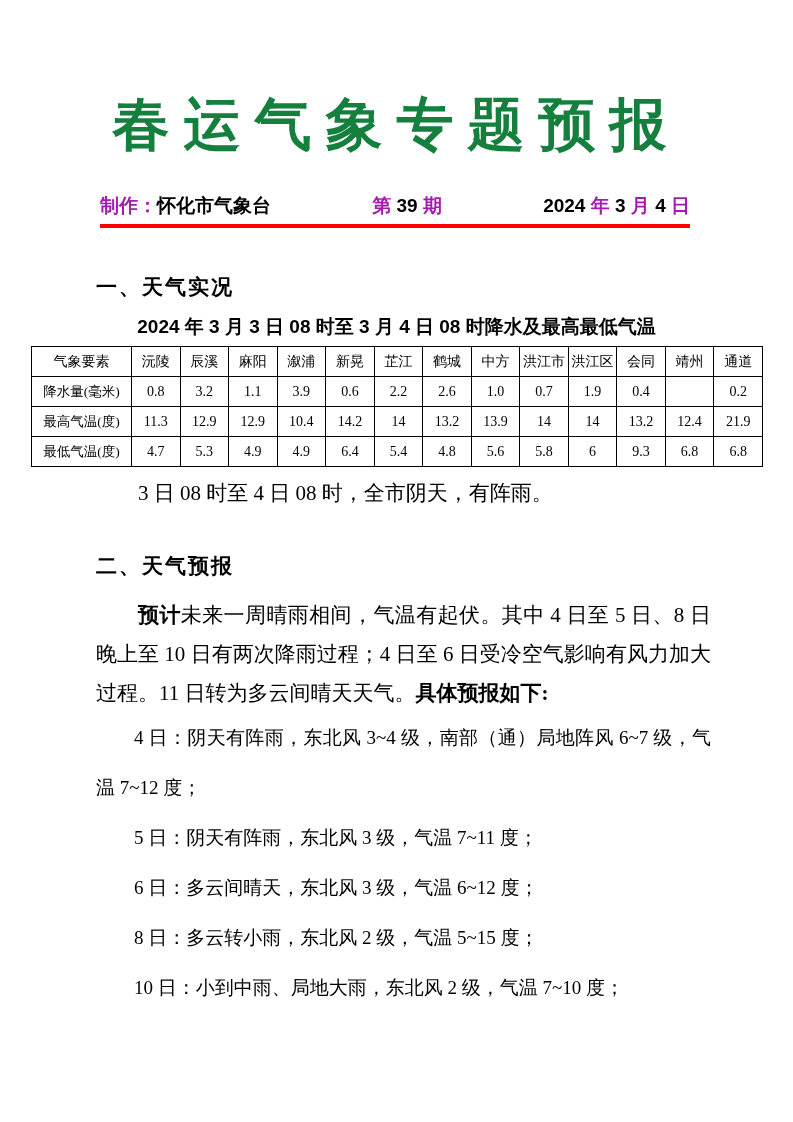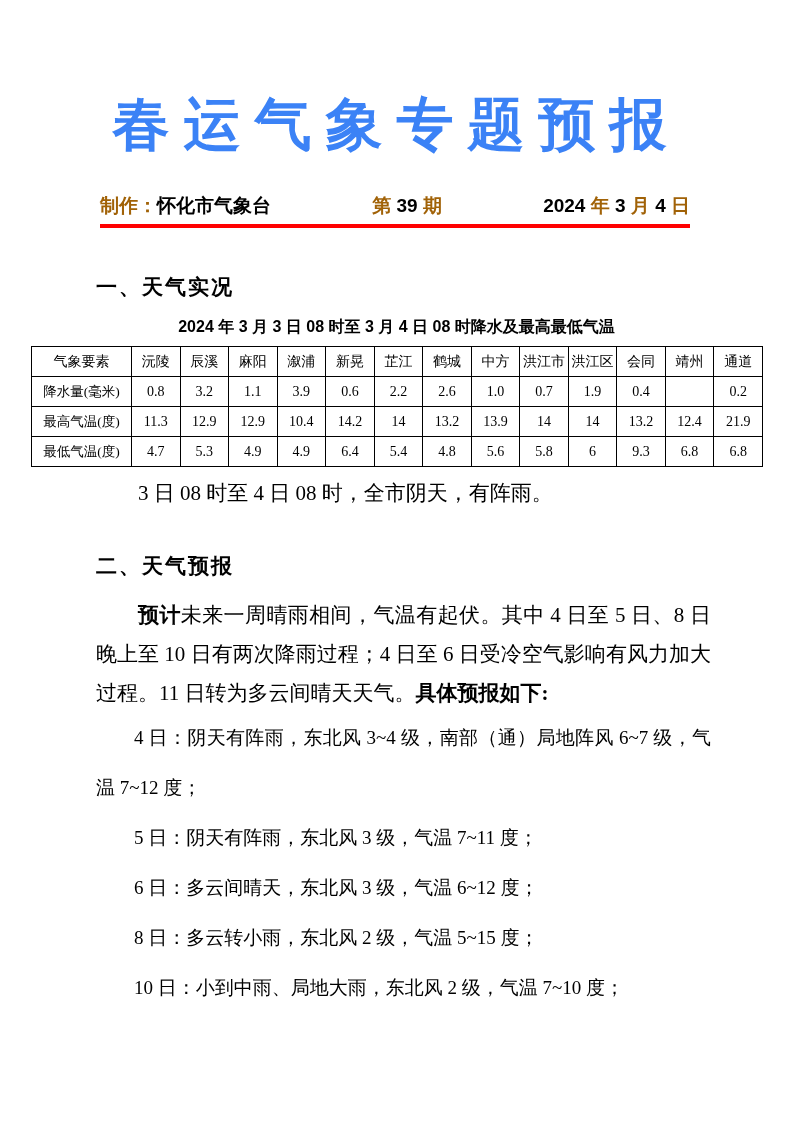--- a/index.html
+++ b/index.html
@@ -8,27 +8,27 @@
     width: 793px; height: 1122px;
     font-family: "Liberation Serif", "DejaVu Serif", serif;
     color: #000;
   }
   .page {
     position: relative;
     width: 793px; height: 1122px;
     background: #fff;
     overflow: hidden;
   }
-  .red { color: #a16207; }
+  .red { color: #a21caf; }
 
   
   .doc-title {
     margin-top: 86px;
     text-align: center;
-    color: #3b82f6;
+    color: #15803d;
     font-size: 57px;
     line-height: 78px;
     font-weight: bold;
     letter-spacing: 14px;
     font-family: "Liberation Serif", "DejaVu Serif", serif;
     white-space: nowrap;
   }
 
   
   .masthead {
@@ -56,21 +56,21 @@
     font-size: 21px;
     line-height: 25px;
     letter-spacing: 2px;
   }
 
   .table-title {
     margin-top: 17px;
     text-align: center;
     font-family: "Liberation Sans", "DejaVu Sans", sans-serif;
     font-weight: bold;
-    font-size: 16px;
+    font-size: 19px;
     line-height: 21px;
   }
 
   table.weather {
     margin: 9px 0 0 31px;
     width: 732px;
     border-collapse: collapse;
     table-layout: fixed;
     font-size: 14px;
   }

